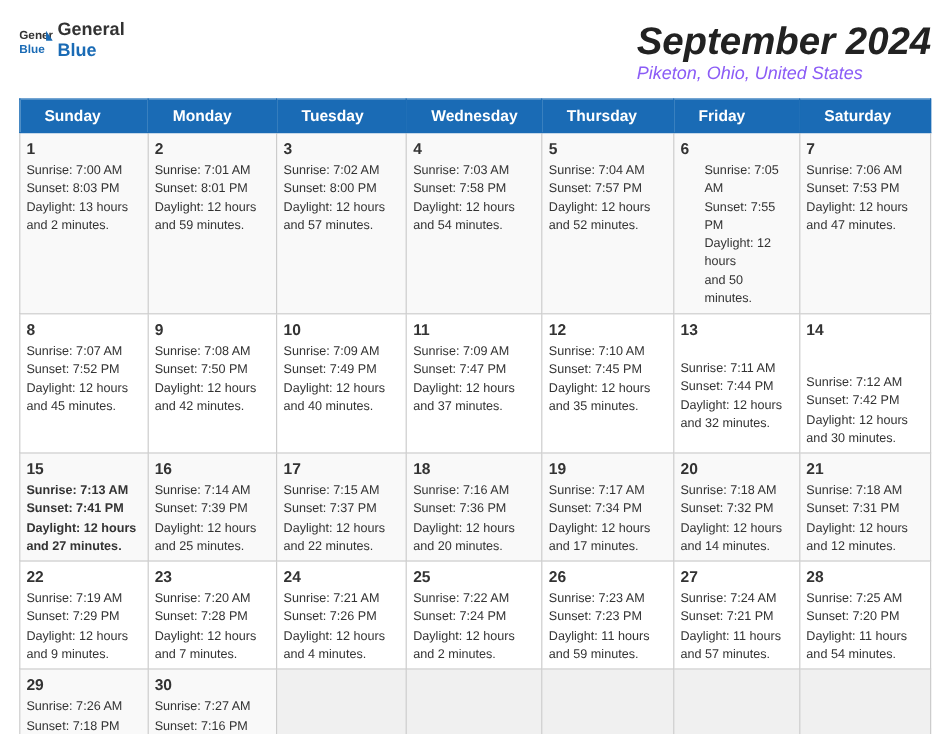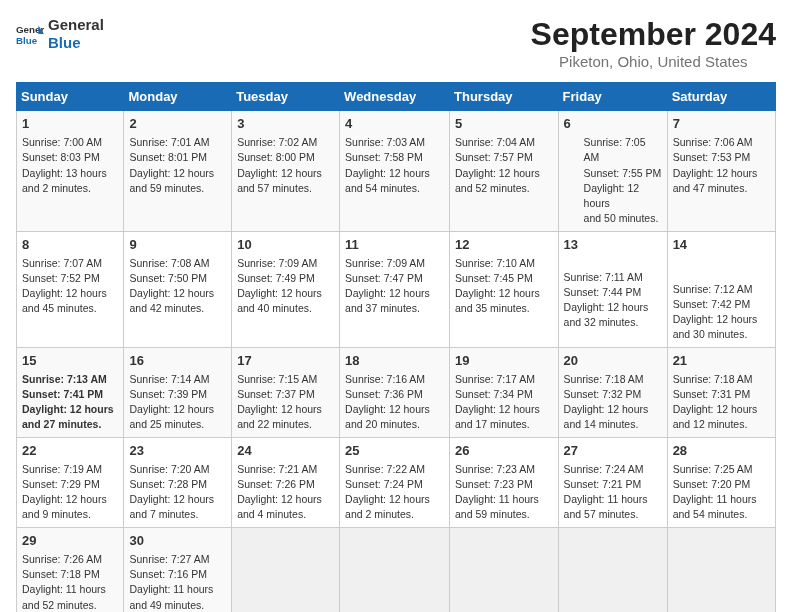--- a/index.html
+++ b/index.html
@@ -19,40 +19,41 @@
     .logo {
       display: flex;
       align-items: center;
       gap: 4px;
     }
     .logo-icon {
       width: 28px;
       height: 28px;
     }
     .title-block {
-      text-align: center;
+      text-align: left;
+      font-style: italic;
     }
     .month-title {
       font-size: 32px;
       font-weight: bold;
       color: #222;
     }
     .location {
       font-size: 15px;
-      color: #737373;
+      color: #8b5cf6;
     }
     table {
       width: 100%;
       border-collapse: collapse;
       font-size: 11px;
     }
     thead tr th {
       background: #1a6bb5;
       color: #fff;
-      padding: 6px 4px;
+      padding: 6px 20px;
       text-align: left;
       font-size: 13px;
       font-weight: bold;
       border: 1px solid #1a6bb5;
     }
     tbody tr td {
       border: 1px solid #ccc;
       vertical-align: top;
       padding: 4px 5px;
       height: 80px;

